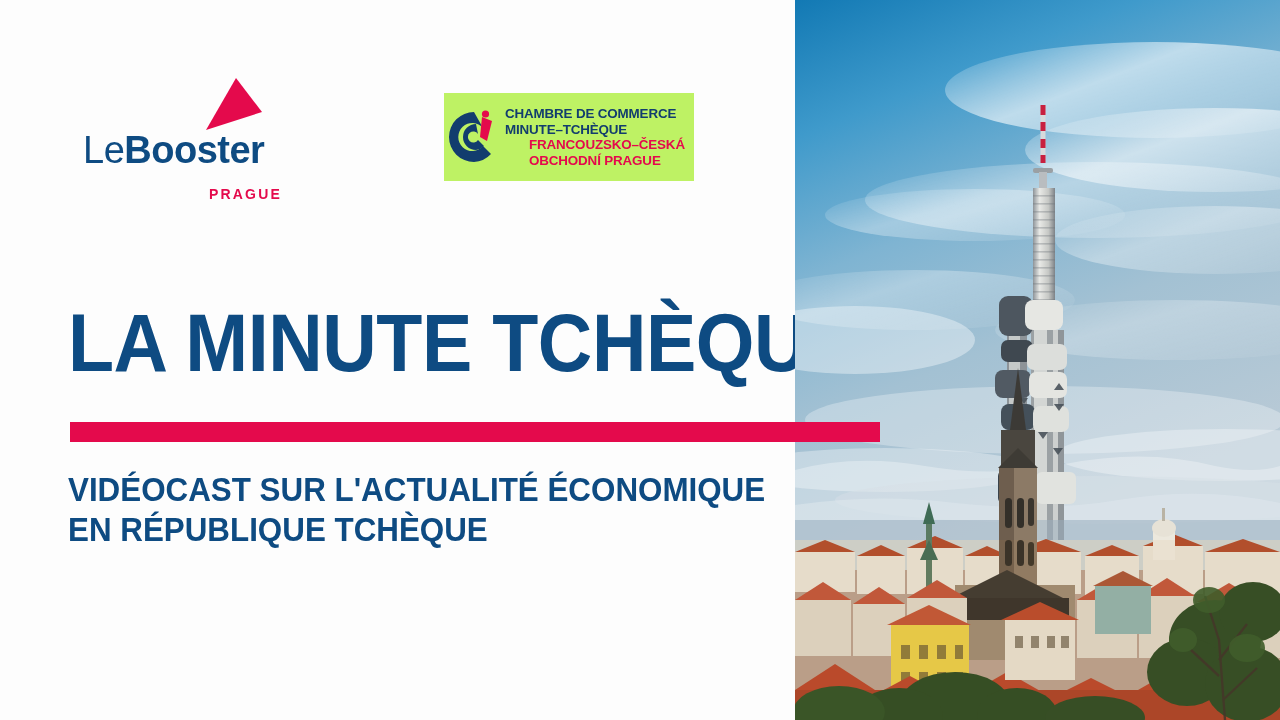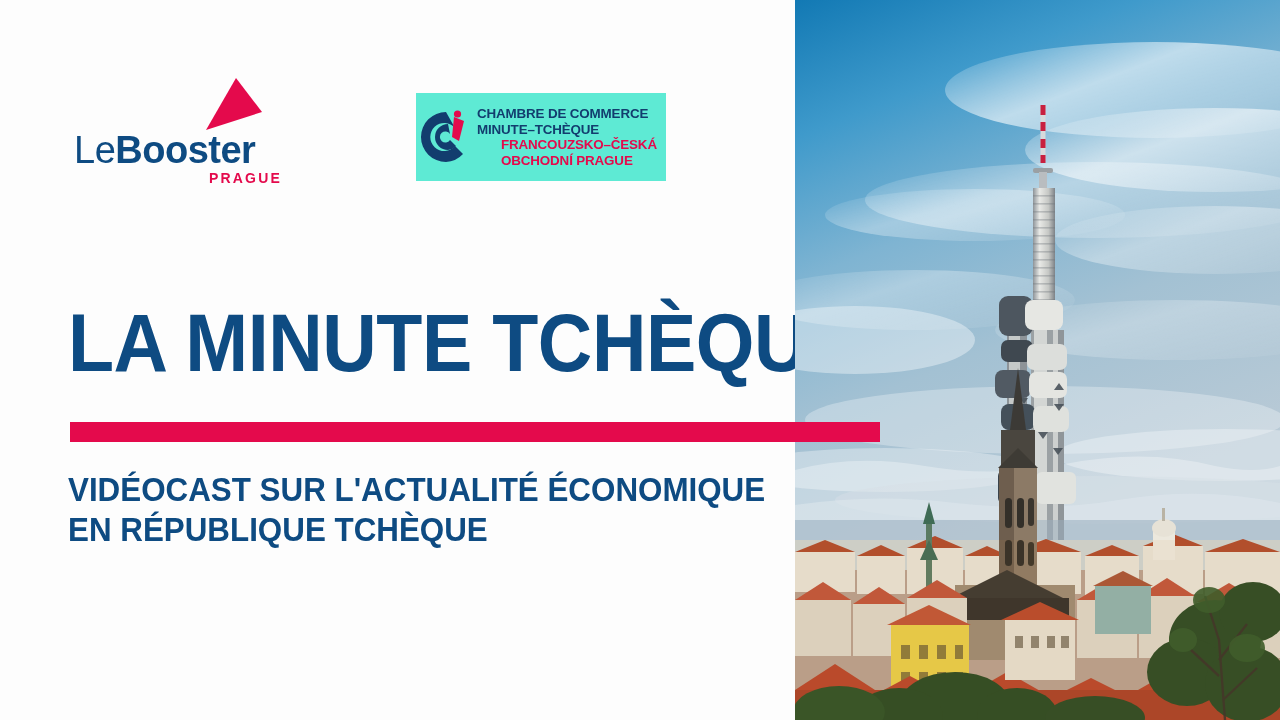--- a/index.html
+++ b/index.html
@@ -42,41 +42,41 @@
   
   #logo-lebooster {
     position:absolute; left:70px; top:78px;
     width:215px; height:112px;
   }
   #lb-triangle {
     position:absolute; left:130px; top:0;
     width:62px; height:52px;
   }
   #lb-wordmark {
-    position:absolute; left:4px; top:52px;
+    position:absolute; left:13px; top:52px;
     width:215px; height:40px;
     font-size:38px; line-height:40px;
     color:#0e4b82;
     letter-spacing:-0.5px;
     white-space:nowrap;
   }
   #lb-le { font-weight:400; }
   #lb-booster { font-weight:bold; }
   #lb-prague {
-    position:absolute; right:3px; top:92px;
+    position:absolute; right:3px; top:108px;
     font-size:14px; font-weight:bold;
     color:#e40a4c;
     letter-spacing:2.2px;
   }
 
   
   #logo-ccft {
-    position:absolute; left:416px; top:93px;
+    position:absolute; left:444px; top:93px;
     width:250px; height:88px;
-    background:#5eead4;
+    background:#bef264;
     display:flex; align-items:center;
   }
   #ccft-mark { width:52px; height:58px; flex:0 0 52px; }
   #ccft-text {
     margin-left:9px;
     font-size:13.4px;
     font-weight:bold;
     line-height:15.5px;
     letter-spacing:-0.15px;
     white-space:nowrap;

